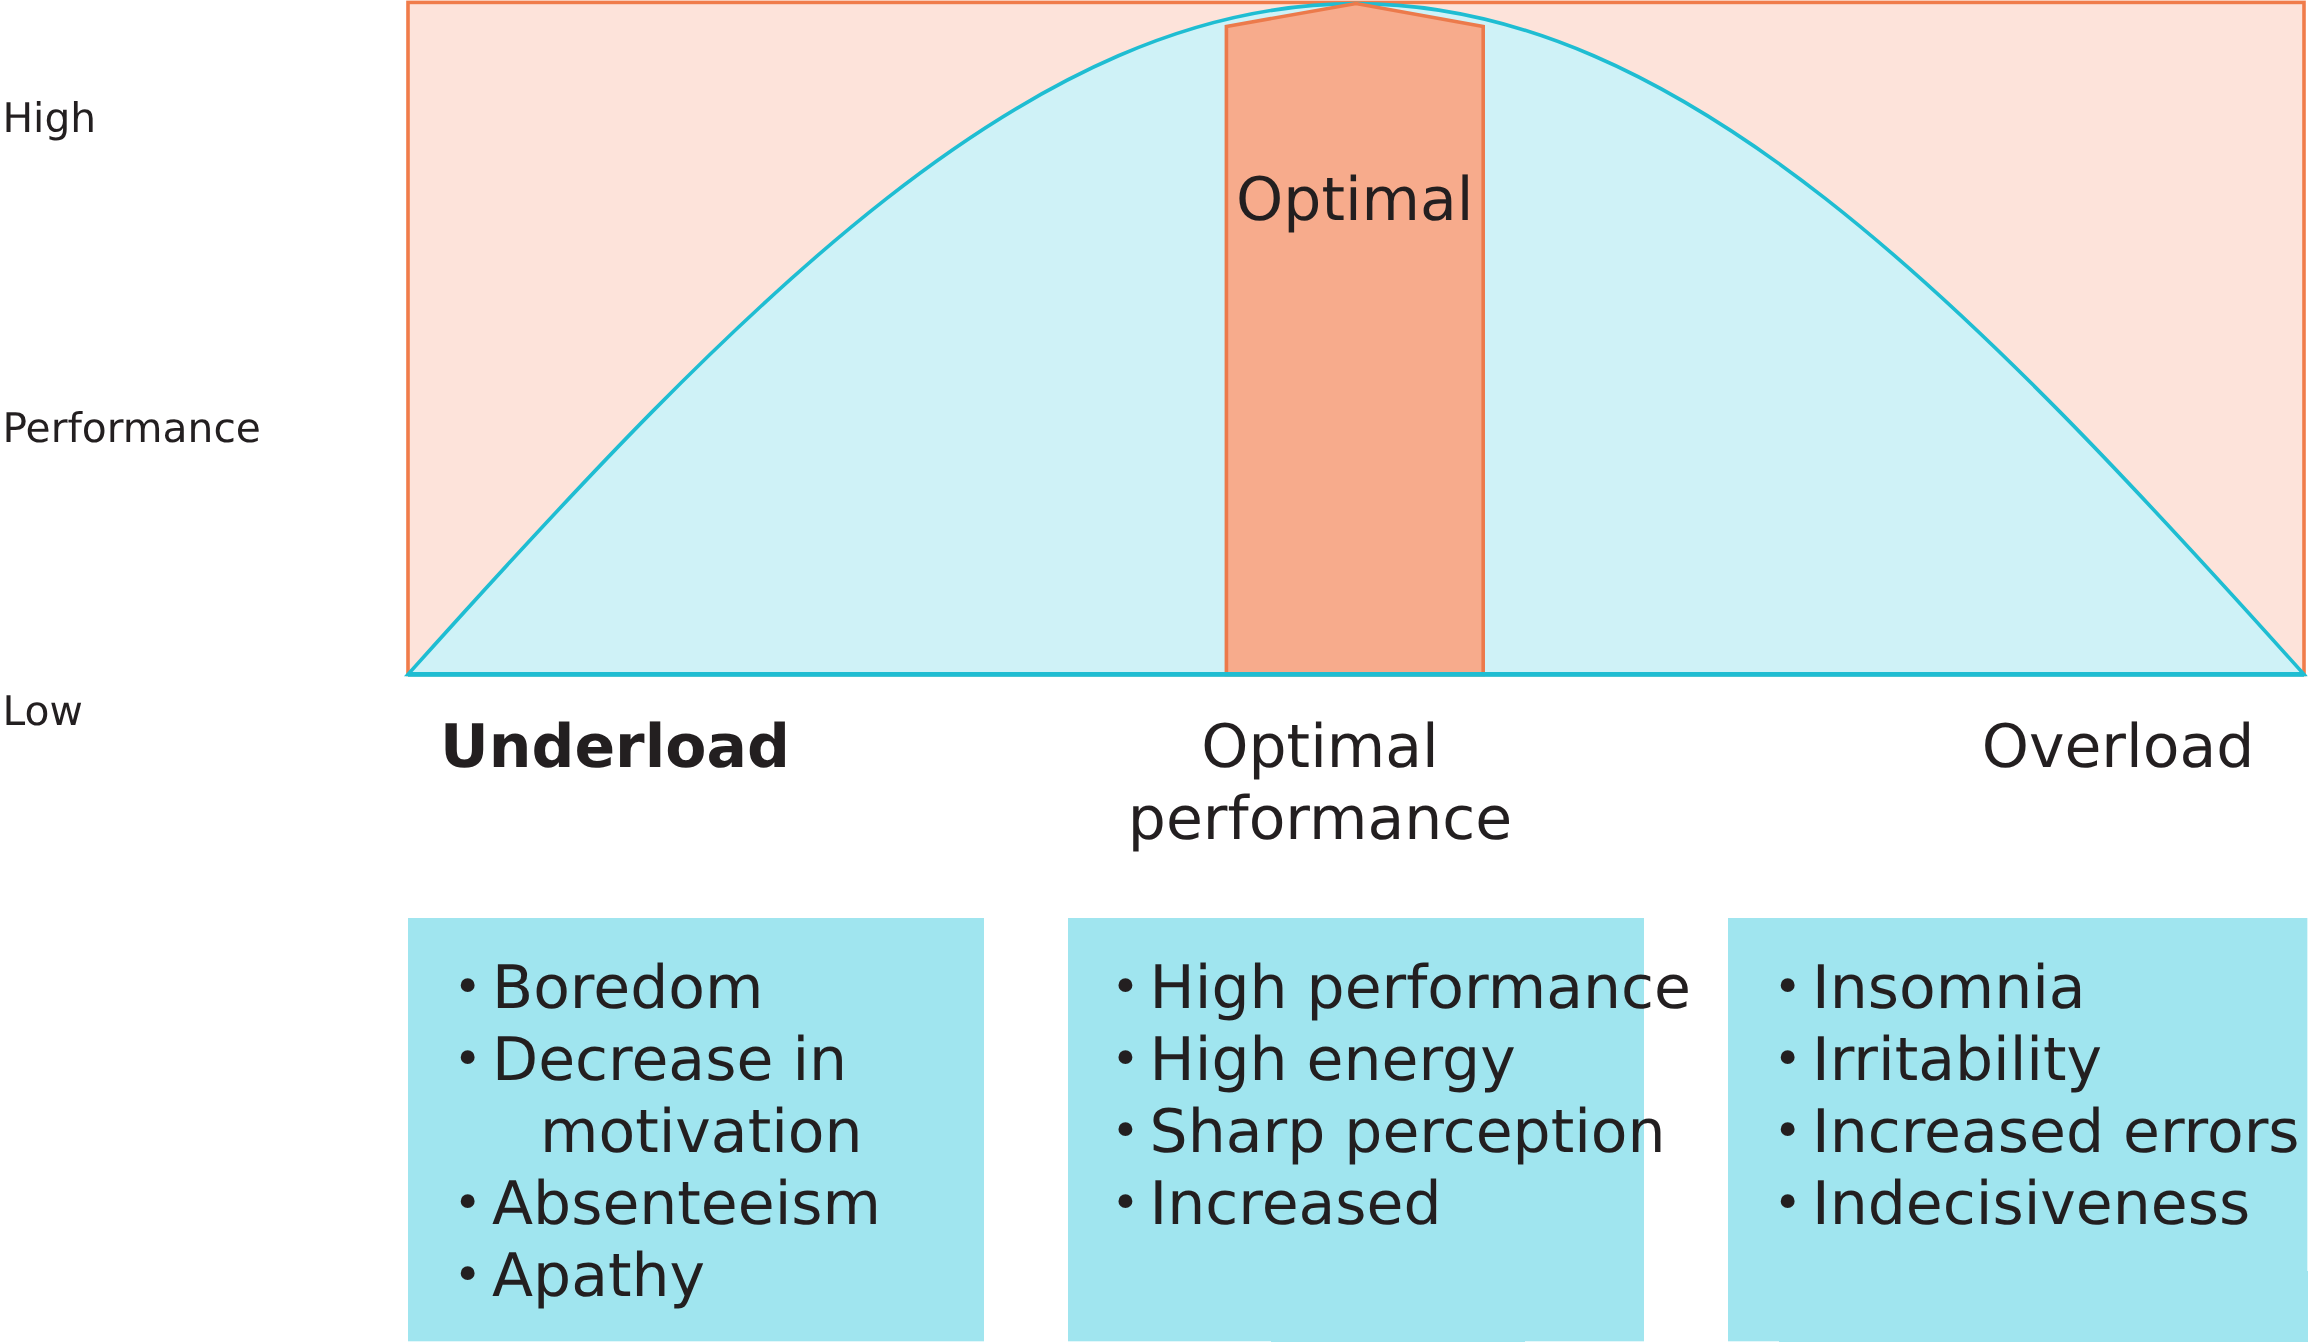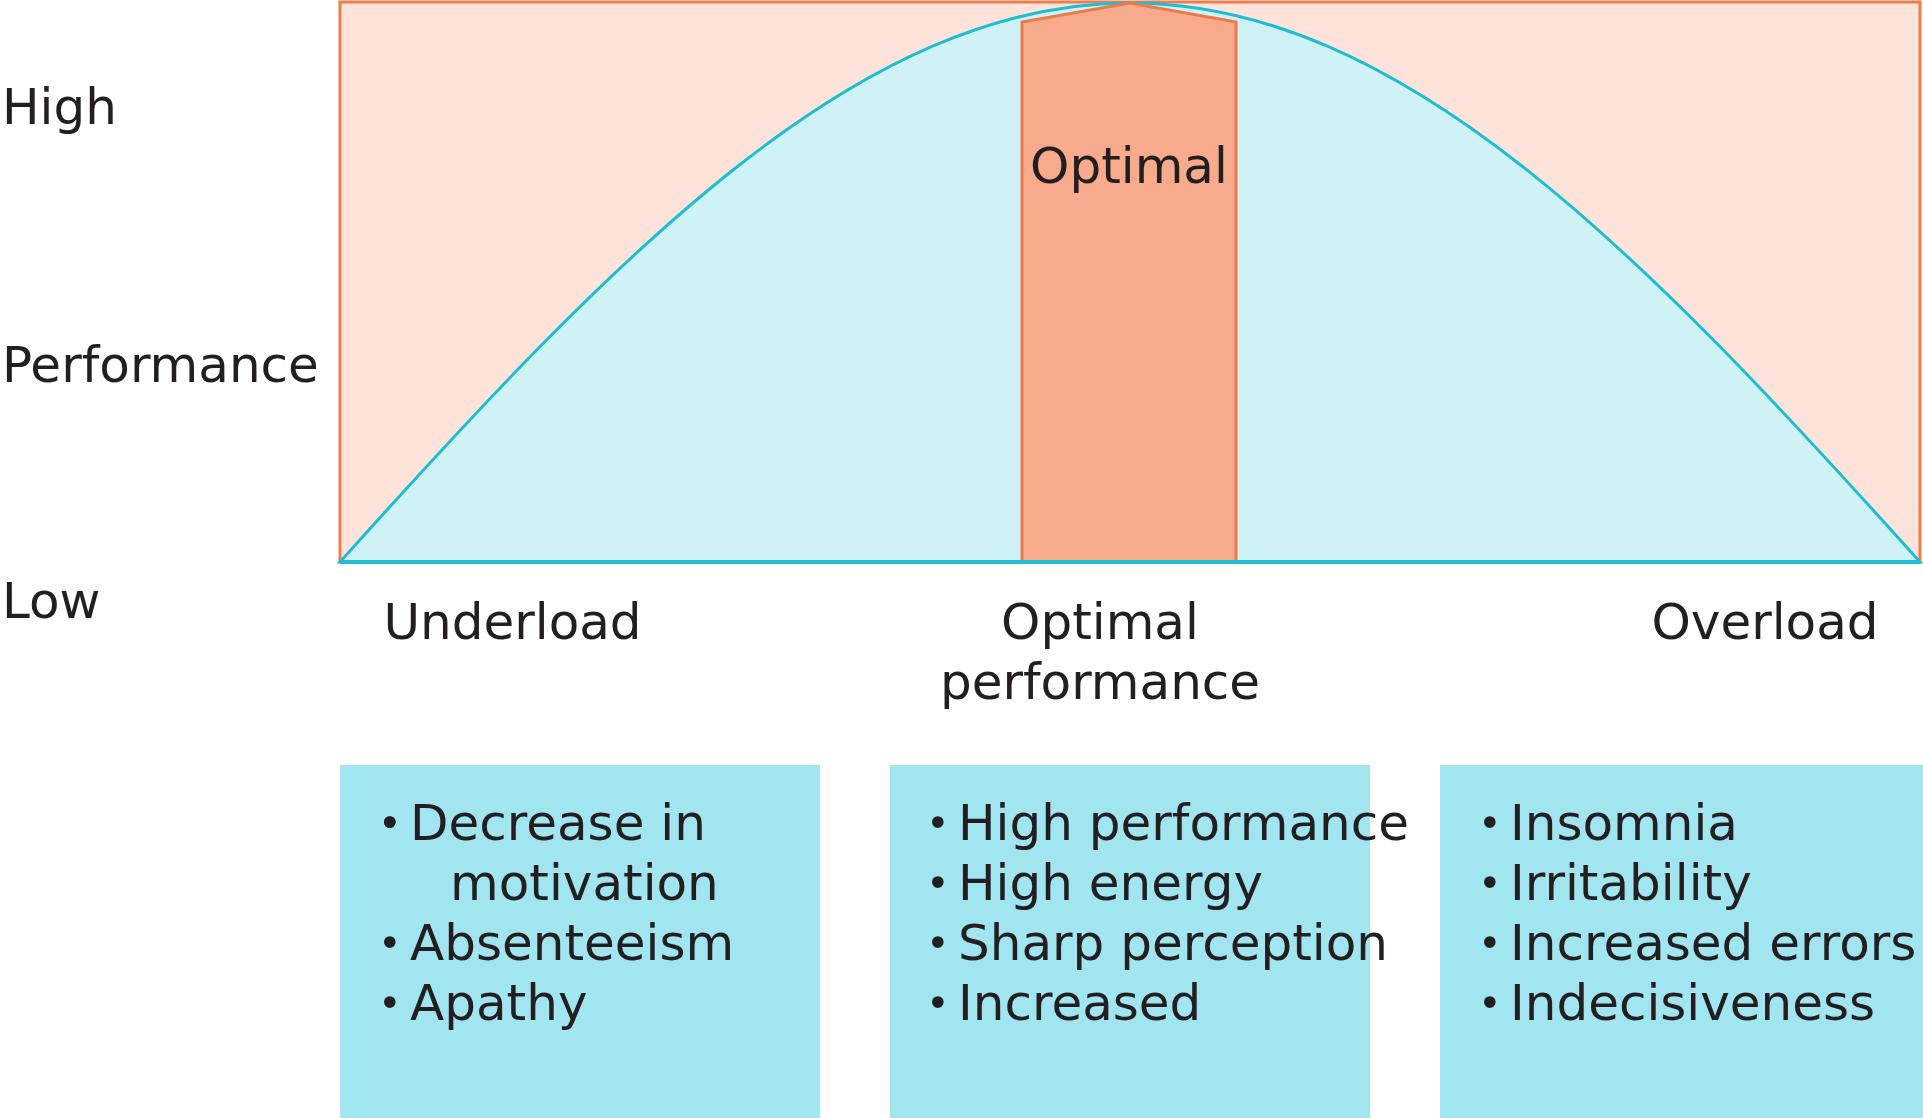--- a/index.html
+++ b/index.html
@@ -1,18 +1,18 @@
 <!DOCTYPE html>
 <html><head>
   <meta charset="utf-8">
   <style>
     html, body { margin: 0; padding: 0; background: #ffffff; }
     body { width: 1923px; height: 1118px; position: relative; overflow: hidden;
            font-family: "DejaVu Sans", "Liberation Sans", sans-serif; color: #231f20; }
-    .axis-label { position: absolute; left: 2px; font-size: 50px; line-height: 1; white-space: nowrap; }
+    .axis-label { position: absolute; left: 2px; font-size: 34px; line-height: 1; white-space: nowrap; }
     #chart-svg { position: absolute; left: 0; top: 0; }
     .zone-label { position: absolute; font-size: 50px; line-height: 60px; text-align: center; white-space: nowrap; }
     .box { position: absolute; top: 765px; height: 353px; width: 480px; background: #a0e5ef; box-sizing: border-box; padding: 28px 0 0 38px; }
     .box ul { list-style: none; margin: 0; padding: 0; }
     .box li { font-size: 50px; line-height: 60px; position: relative; padding-left: 32px; white-space: nowrap; }
     .box li .bullet { position: absolute; left: 0; top: 0; font-size: 40px; }
     .box li .cont { display: block; padding-left: 8px; margin-left: 32px; }
     .stress-label { position: absolute; left: 1022px; width: 214px; top: 136px; text-align: center;
                     font-size: 50px; line-height: 60px; }
   </style>
@@ -31,34 +31,34 @@
 </svg>
 
 <div class="axis-label" style="top:82px;">High</div>
 <div class="axis-label" style="top:340px;">Performance</div>
 <div class="axis-label" style="top:576px;">Low</div>
 
 <div class="stress-label">
   <div>Optimal</div>
 </div>
 
-<div class="zone-label" style="left:340px; width:345px; top:592px;">
+<div class="zone-label" style="left:340px; width:345px; top:592px;font-weight:bold;">
   <div>Underload</div>
 </div>
 <div class="zone-label" style="left:900px; width:400px; top:592px;">
   <div>Optimal</div>
   <div>performance</div>
 </div>
 <div class="zone-label" style="left:1600px; width:330px; top:592px;">
   <div>Overload</div>
 </div>
 
 <div class="box" style="left:340px;">
   <ul>
-    <li><span class="bullet">•</span></li>
+    <li><span class="bullet">•</span><span>Boredom</span></li>
     <li><span class="bullet">•</span><span>Decrease in</span><span class="cont">motivation</span></li>
     <li><span class="bullet">•</span><span>Absenteeism</span></li>
     <li><span class="bullet">•</span><span>Apathy</span></li>
   </ul>
 </div>
 
 <div class="box" style="left:890px; padding-left:36px;">
   <ul>
     <li><span class="bullet">•</span><span>High performance</span></li>
     <li><span class="bullet">•</span><span>High energy</span></li>

